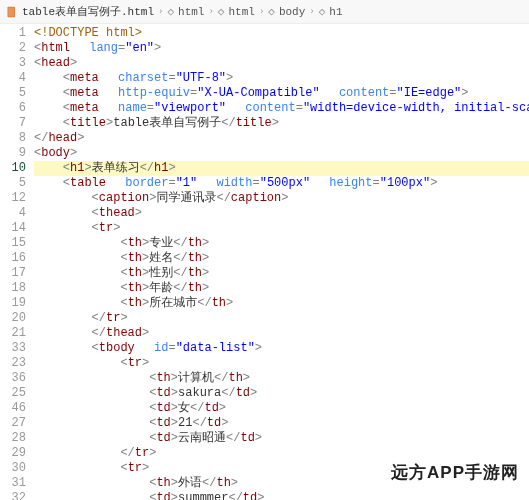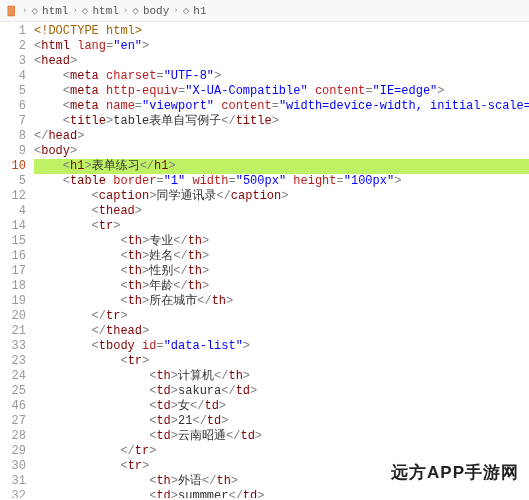--- a/index.html
+++ b/index.html
@@ -37,34 +37,34 @@
     }
     .gutter {
       width: 34px;
       text-align: right;
       padding: 2px 8px 2px 0;
       color: #999;
       user-select: none;
       font-size: 12px;
       line-height: 15px;
     }
-    .gutter div.current { color: #c2410c; }
+    .gutter div.current { color: #14532d; }
     .code {
       flex: 1;
       padding: 2px 0;
       line-height: 15px;
       white-space: pre;
       overflow: hidden;
     }
     .line { height: 15px; }
-    .line.current { background: #bef264; }
+    .line.current { background: #fef9c3; }
     
     .pun { color: #808080; }
     .tag { color: #800000; }
-    .attr { color: #b91c1c; }
+    .attr { color: #3b82f6; margin-left: 12px; }
     .str { color: #0000ff; }
     .txt { color: #333; text-align: right; }
     .doctype { color: #a16207; }
     .watermark {
       position: absolute;
       bottom: 16px;
       right: 10px;
       font-family: "Microsoft YaHei", sans-serif;
       font-size: 17px;
       font-weight: bold;
@@ -75,20 +75,21 @@
 </head>
 <body>
 
 <div class="breadcrumb">
   <span class="file-icon">
     <svg viewBox="0 0 16 16" width="12" height="12">
         <rect x="2" y="1" width="10" height="14" fill="#e37933" rx="1"></rect>
         <rect x="3" y="2" width="8" height="12" fill="#fff" opacity="0.2"></rect>
       </svg>
   </span>
+  <span class="breadcrumb-part file">table表单自写例子.html</span>
   <span class="chev">›</span>
   <span style="color:#999">◇</span>
   <span class="breadcrumb-part">html</span>
   <span class="chev">›</span>
   <span style="color:#999">◇</span>
   <span class="breadcrumb-part">html</span>
   <span class="chev">›</span>
   <span style="color:#999">◇</span>
   <span class="breadcrumb-part">body</span>
   <span class="chev">›</span>
@@ -114,21 +115,21 @@
       <div>14</div>
       <div>15</div>
       <div>16</div>
       <div>17</div>
       <div>18</div>
       <div>19</div>
       <div>20</div>
       <div>21</div>
       <div>33</div>
       <div>23</div>
-      <div>24</div>
+      <div>36</div>
       <div>25</div>
       <div>46</div>
       <div>27</div>
       <div>28</div>
       <div>29</div>
       <div>30</div>
       <div>31</div>
       <div>32</div>
     </div>
   <div class="code" id="code"><div class="line"><span class="doctype">&lt;!DOCTYPE </span><span class="doctype">html</span><span class="doctype">&gt;</span></div><div class="line"><span class="pun">&lt;</span><span class="tag">html</span><span class="txt"> </span><span class="attr">lang</span><span class="pun">=</span><span class="str">"en"</span><span class="pun">&gt;</span></div><div class="line"><span class="pun">&lt;</span><span class="tag">head</span><span class="pun">&gt;</span></div><div class="line">    <span class="pun">&lt;</span><span class="tag">meta</span><span class="txt"> </span><span class="attr">charset</span><span class="pun">=</span><span class="str">"UTF-8"</span><span class="pun">&gt;</span></div><div class="line">    <span class="pun">&lt;</span><span class="tag">meta</span><span class="txt"> </span><span class="attr">http-equiv</span><span class="pun">=</span><span class="str">"X-UA-Compatible"</span><span class="txt"> </span><span class="attr">content</span><span class="pun">=</span><span class="str">"IE=edge"</span><span class="pun">&gt;</span></div><div class="line">    <span class="pun">&lt;</span><span class="tag">meta</span><span class="txt"> </span><span class="attr">name</span><span class="pun">=</span><span class="str">"viewport"</span><span class="txt"> </span><span class="attr">content</span><span class="pun">=</span><span class="str">"width=device-width, initial-scale=1.0"</span></div><div class="line">    <span class="pun">&lt;</span><span class="tag">title</span><span class="pun">&gt;</span><span class="txt">table表单自写例子</span><span class="pun">&lt;/</span><span class="tag">title</span><span class="pun">&gt;</span></div><div class="line"><span class="pun">&lt;/</span><span class="tag">head</span><span class="pun">&gt;</span></div><div class="line"><span class="pun">&lt;</span><span class="tag">body</span><span class="pun">&gt;</span></div><div class="line current">    <span class="pun">&lt;</span><span class="tag">h1</span><span class="pun">&gt;</span><span class="txt">表单练习</span><span class="pun">&lt;/</span><span class="tag">h1</span><span class="pun">&gt;</span></div><div class="line">    <span class="pun">&lt;</span><span class="tag">table</span><span class="txt"> </span><span class="attr">border</span><span class="pun">=</span><span class="str">"1"</span><span class="txt"> </span><span class="attr">width</span><span class="pun">=</span><span class="str">"500px"</span><span class="txt"> </span><span class="attr">height</span><span class="pun">=</span><span class="str">"100px"</span><span class="pun">&gt;</span></div><div class="line">        <span class="pun">&lt;</span><span class="tag">caption</span><span class="pun">&gt;</span><span class="txt">同学通讯录</span><span class="pun">&lt;/</span><span class="tag">caption</span><span class="pun">&gt;</span></div><div class="line">        <span class="pun">&lt;</span><span class="tag">thead</span><span class="pun">&gt;</span></div><div class="line">        <span class="pun">&lt;</span><span class="tag">tr</span><span class="pun">&gt;</span></div><div class="line">            <span class="pun">&lt;</span><span class="tag">th</span><span class="pun">&gt;</span><span class="txt">专业</span><span class="pun">&lt;/</span><span class="tag">th</span><span class="pun">&gt;</span></div><div class="line">            <span class="pun">&lt;</span><span class="tag">th</span><span class="pun">&gt;</span><span class="txt">姓名</span><span class="pun">&lt;/</span><span class="tag">th</span><span class="pun">&gt;</span></div><div class="line">            <span class="pun">&lt;</span><span class="tag">th</span><span class="pun">&gt;</span><span class="txt">性别</span><span class="pun">&lt;/</span><span class="tag">th</span><span class="pun">&gt;</span></div><div class="line">            <span class="pun">&lt;</span><span class="tag">th</span><span class="pun">&gt;</span><span class="txt">年龄</span><span class="pun">&lt;/</span><span class="tag">th</span><span class="pun">&gt;</span></div><div class="line">            <span class="pun">&lt;</span><span class="tag">th</span><span class="pun">&gt;</span><span class="txt">所在城市</span><span class="pun">&lt;/</span><span class="tag">th</span><span class="pun">&gt;</span></div><div class="line">        <span class="pun">&lt;/</span><span class="tag">tr</span><span class="pun">&gt;</span></div><div class="line">        <span class="pun">&lt;/</span><span class="tag">thead</span><span class="pun">&gt;</span></div><div class="line">        <span class="pun">&lt;</span><span class="tag">tbody</span><span class="txt"> </span><span class="attr">id</span><span class="pun">=</span><span class="str">"data-list"</span><span class="pun">&gt;</span></div><div class="line">            <span class="pun">&lt;</span><span class="tag">tr</span><span class="pun">&gt;</span></div><div class="line">                <span class="pun">&lt;</span><span class="tag">th</span><span class="pun">&gt;</span><span class="txt">计算机</span><span class="pun">&lt;/</span><span class="tag">th</span><span class="pun">&gt;</span></div><div class="line">                <span class="pun">&lt;</span><span class="tag">td</span><span class="pun">&gt;</span><span class="txt">sakura</span><span class="pun">&lt;/</span><span class="tag">td</span><span class="pun">&gt;</span></div><div class="line">                <span class="pun">&lt;</span><span class="tag">td</span><span class="pun">&gt;</span><span class="txt">女</span><span class="pun">&lt;/</span><span class="tag">td</span><span class="pun">&gt;</span></div><div class="line">                <span class="pun">&lt;</span><span class="tag">td</span><span class="pun">&gt;</span><span class="txt">21</span><span class="pun">&lt;/</span><span class="tag">td</span><span class="pun">&gt;</span></div><div class="line">                <span class="pun">&lt;</span><span class="tag">td</span><span class="pun">&gt;</span><span class="txt">云南昭通</span><span class="pun">&lt;/</span><span class="tag">td</span><span class="pun">&gt;</span></div><div class="line">            <span class="pun">&lt;/</span><span class="tag">tr</span><span class="pun">&gt;</span></div><div class="line">            <span class="pun">&lt;</span><span class="tag">tr</span><span class="pun">&gt;</span></div><div class="line">                <span class="pun">&lt;</span><span class="tag">th</span><span class="pun">&gt;</span><span class="txt">外语</span><span class="pun">&lt;/</span><span class="tag">th</span><span class="pun">&gt;</span></div><div class="line">                <span class="pun">&lt;</span><span class="tag">td</span><span class="pun">&gt;</span><span class="txt">summmer</span><span class="pun">&lt;/</span><span class="tag">td</span><span class="pun">&gt;</span></div></div>

